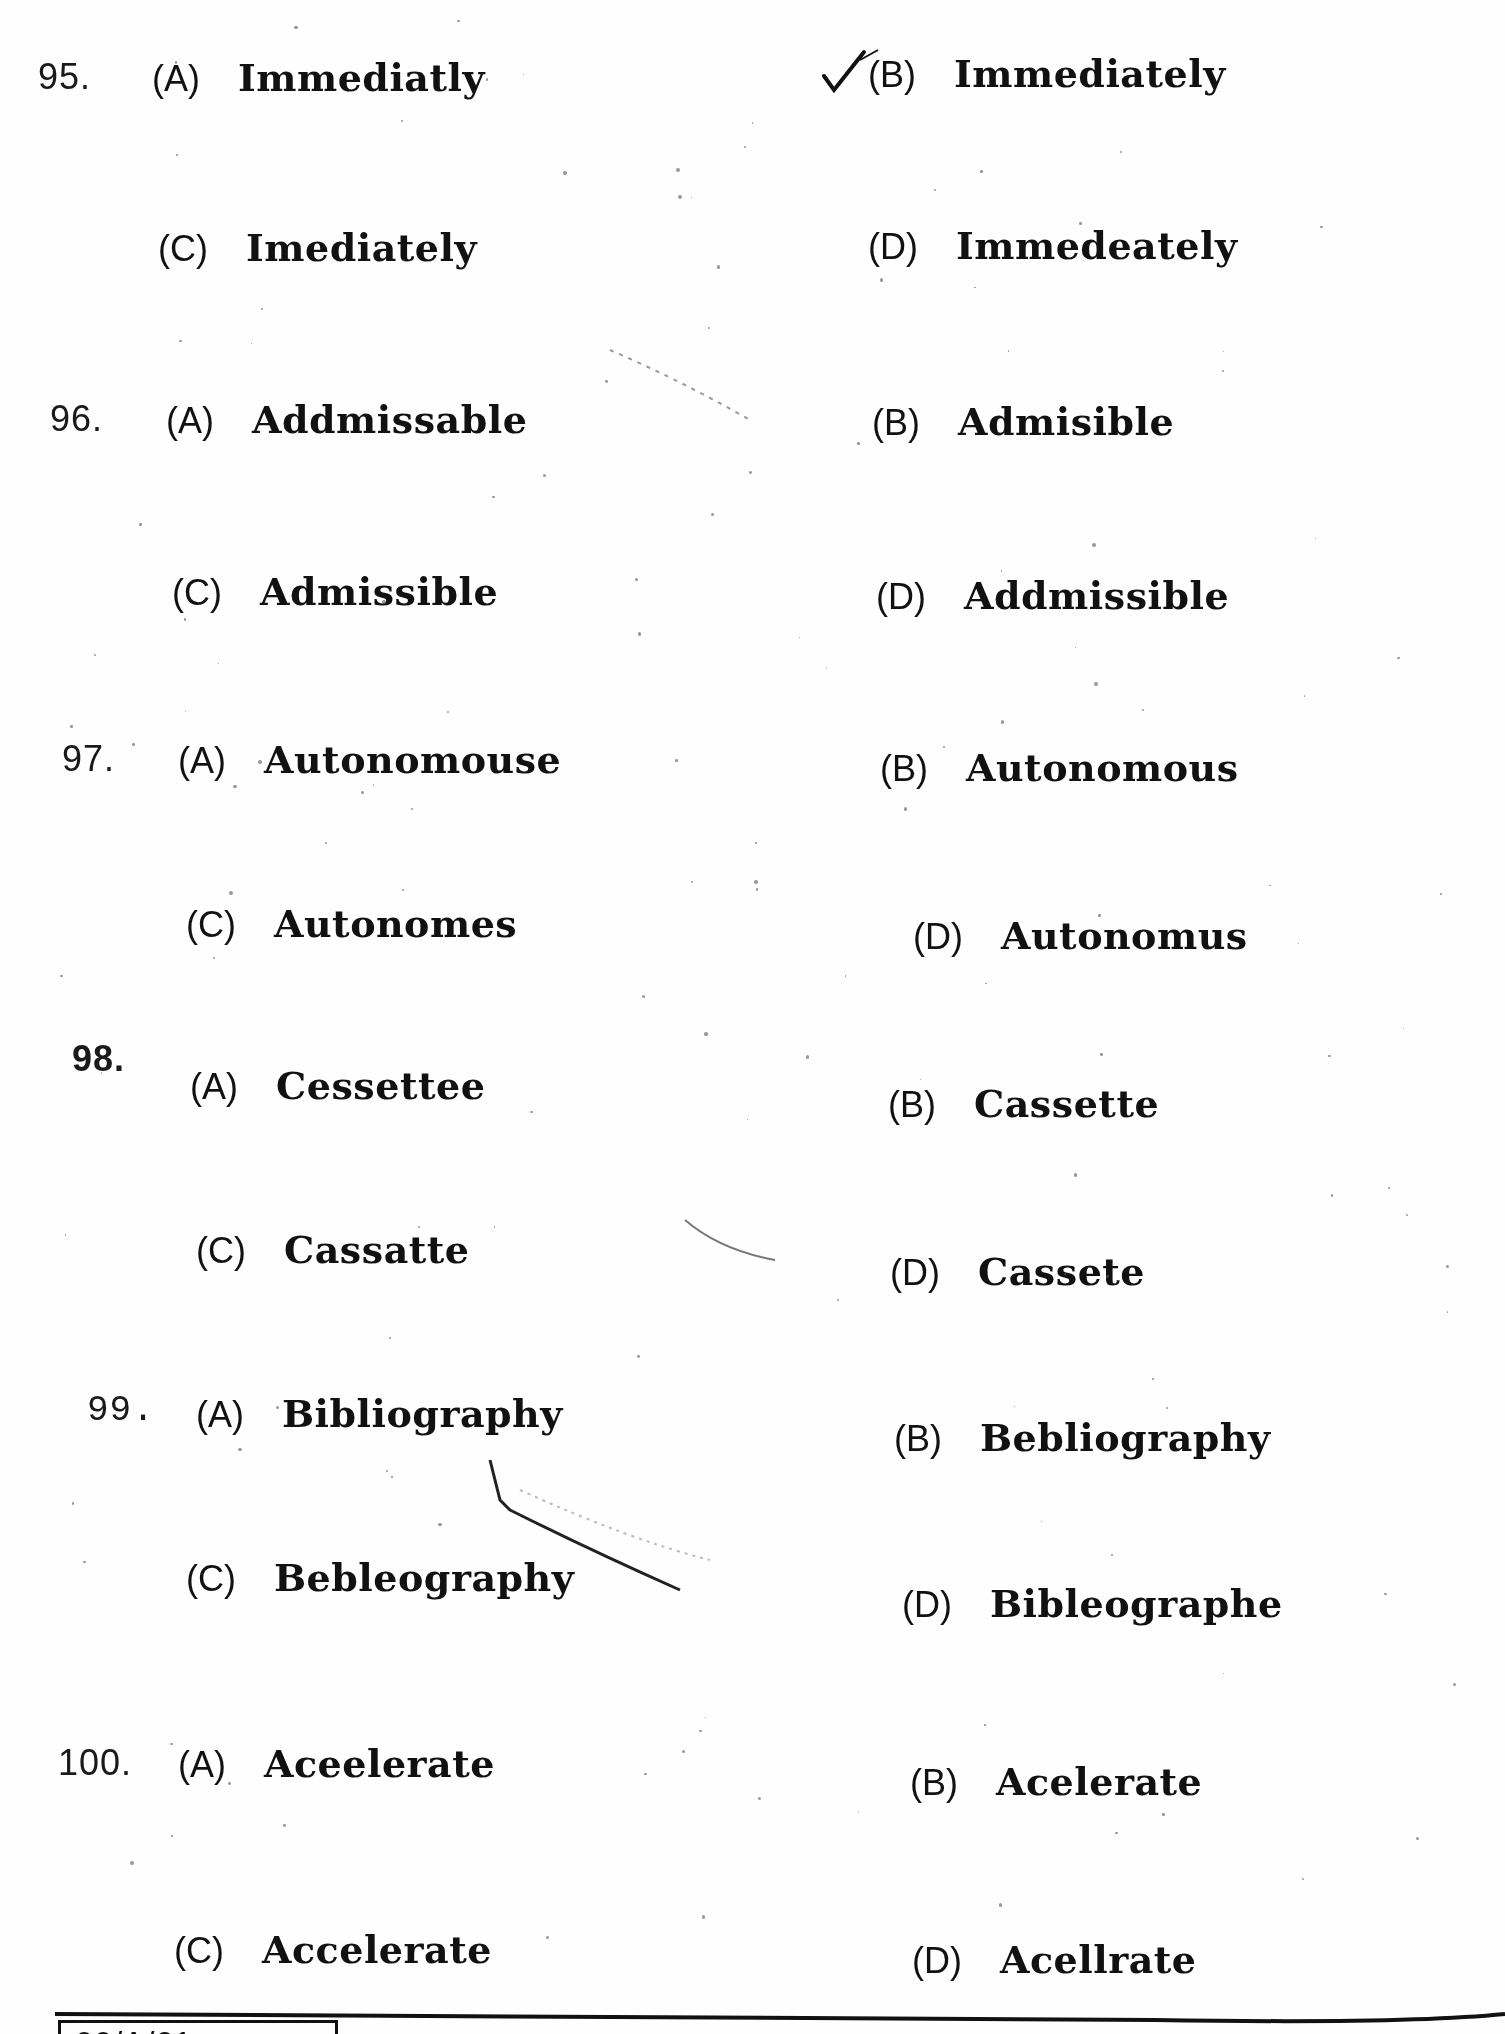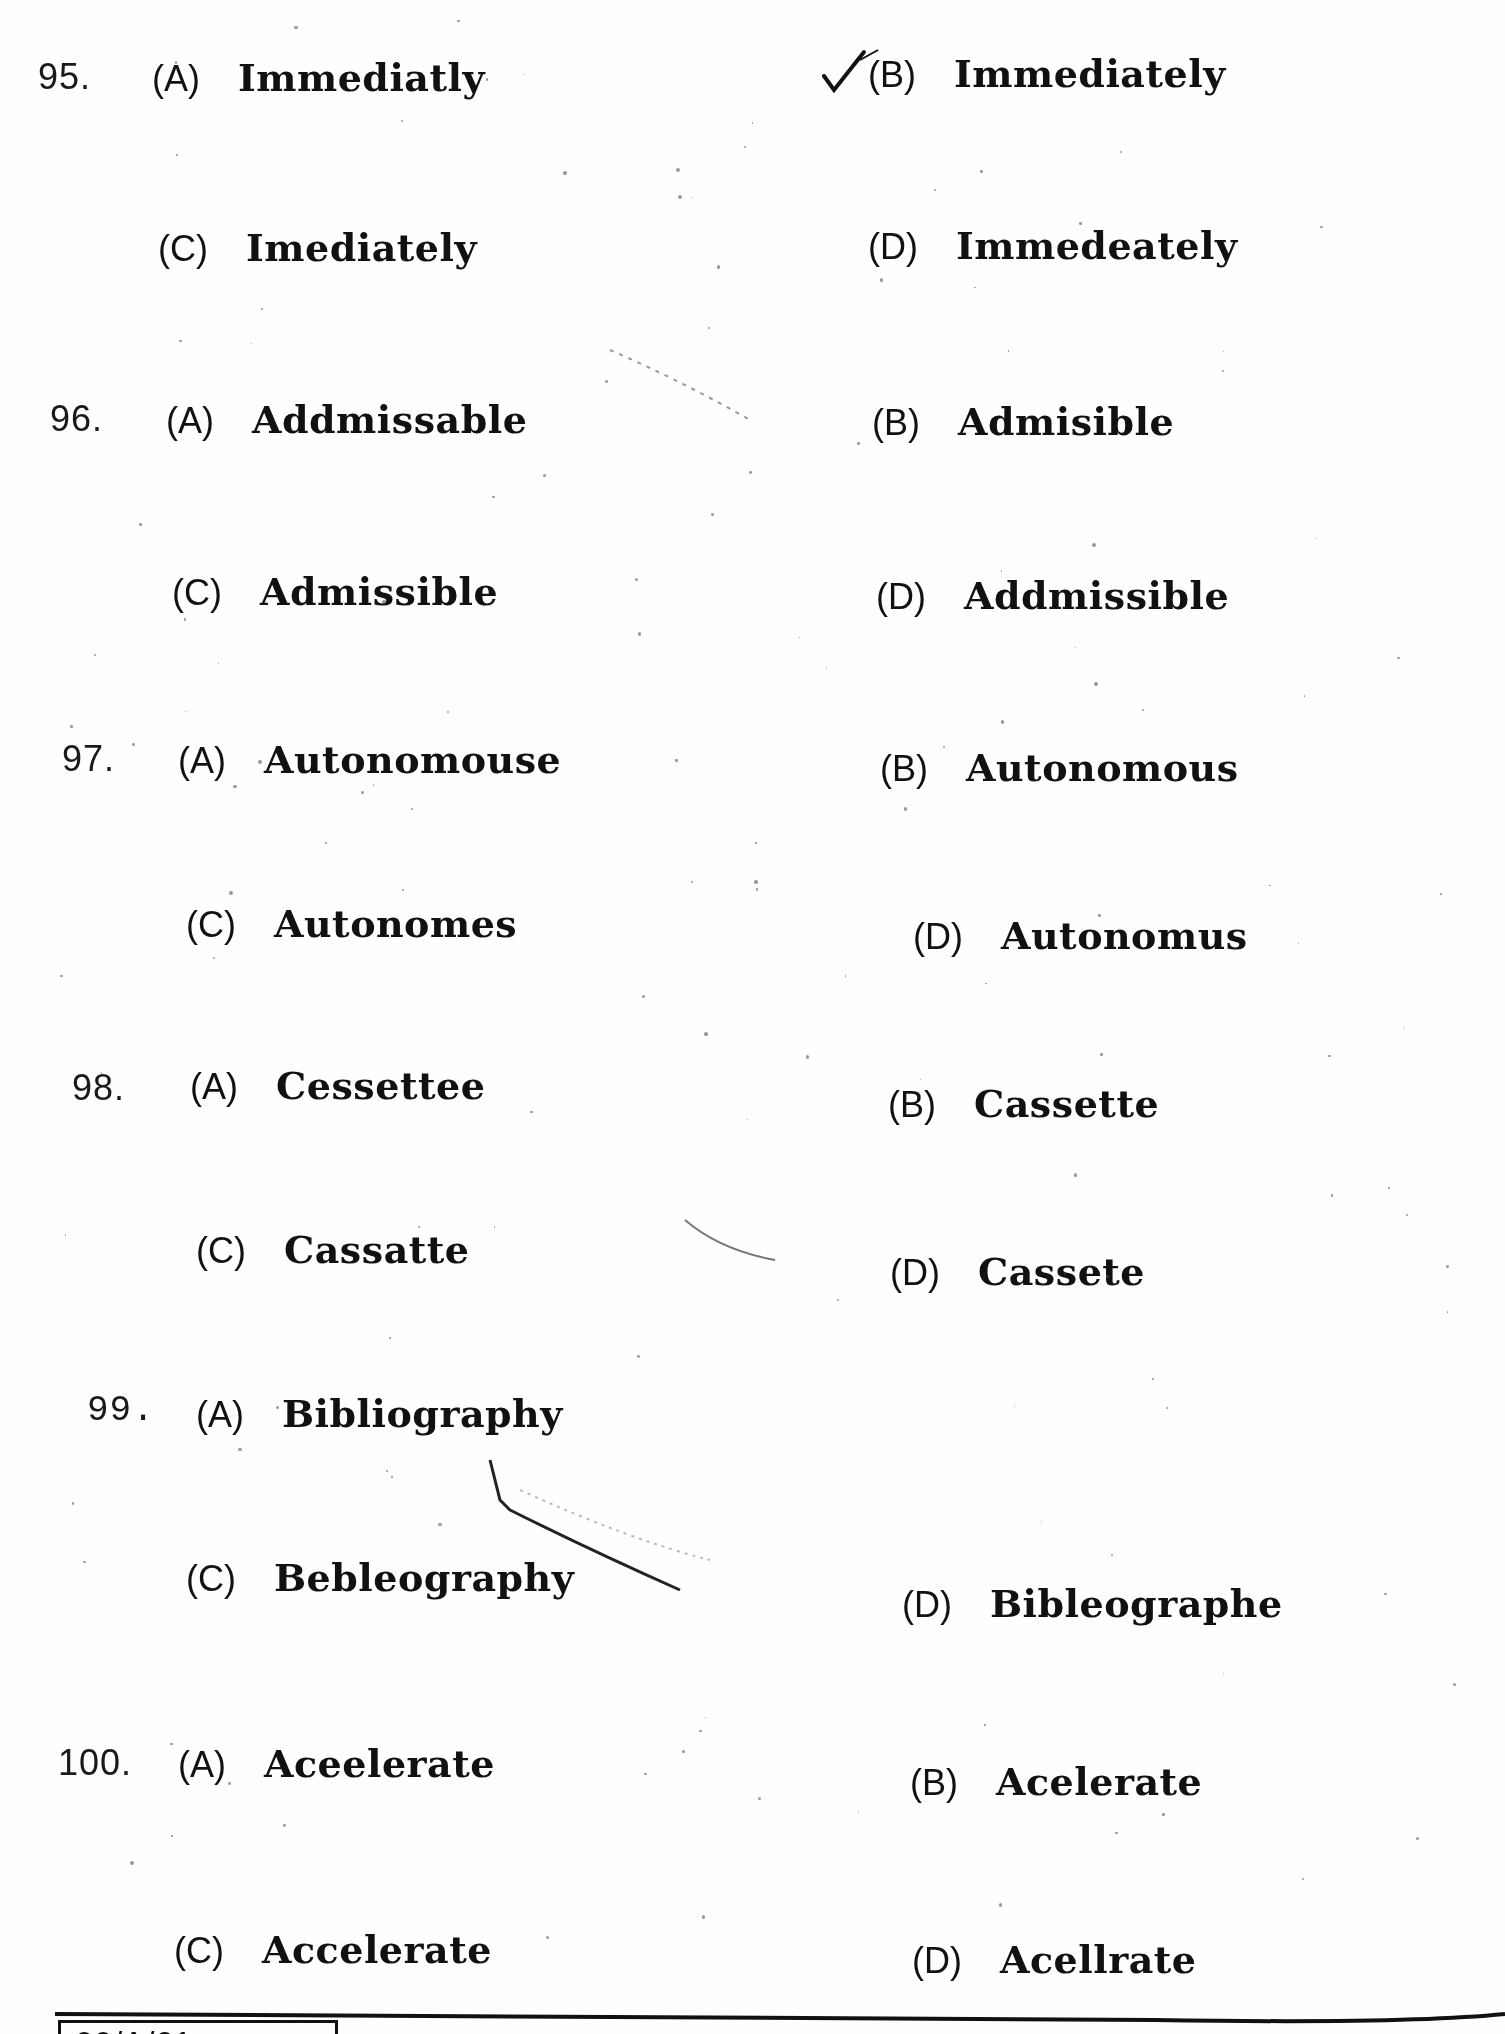--- a/index.html
+++ b/index.html
@@ -135,37 +135,40 @@
   <div class="opt" style="left:880px; top:746px;">
     <span class="letter">(B)</span><span class="word">Autonomous</span>
   </div>
   <div class="opt" style="left:186px; top:902px;">
     <span class="letter">(C)</span><span class="word">Autonomes</span>
   </div>
   <div class="opt" style="left:882px; top:914px;margin-left:31px;">
     <span class="letter">(D)</span><span class="word">Autonomus</span>
   </div>
 
-  <div class="qnum" style="left:72px; top:1067px;">98.</div>
+  <div class="qnum" style="left:72px; top:1038px;font-weight:bold;">98.</div>
   <div class="opt" style="left:190px; top:1064px;">
     <span class="letter">(A)</span><span class="word">Cessettee</span>
   </div>
   <div class="opt" style="left:888px; top:1082px;">
     <span class="letter">(B)</span><span class="word">Cassette</span>
   </div>
   <div class="opt" style="left:196px; top:1228px;">
     <span class="letter">(C)</span><span class="word">Cassatte</span>
   </div>
   <div class="opt" style="left:890px; top:1250px;">
     <span class="letter">(D)</span><span class="word">Cassete</span>
   </div>
 
   <div class="qnum" style="left:87px; top:1390px;font-family:Liberation Mono, monospace;">99.</div>
   <div class="opt" style="left:196px; top:1392px;">
     <span class="letter">(A)</span><span class="word">Bibliography</span>
+  </div>
+  <div class="opt" style="left:894px; top:1416px;">
+    <span class="letter">(B)</span><span class="word">Bebliography</span>
   </div>
   <div class="opt" style="left:186px; top:1556px;">
     <span class="letter">(C)</span><span class="word">Bebleography</span>
   </div>
   <div class="opt" style="left:902px; top:1582px;text-align:center;">
     <span class="letter">(D)</span><span class="word">Bibleographe</span>
   </div>
 
   <div class="qnum" style="left:58px; top:1742px;">100.</div>
   <div class="opt" style="left:178px; top:1742px;">

